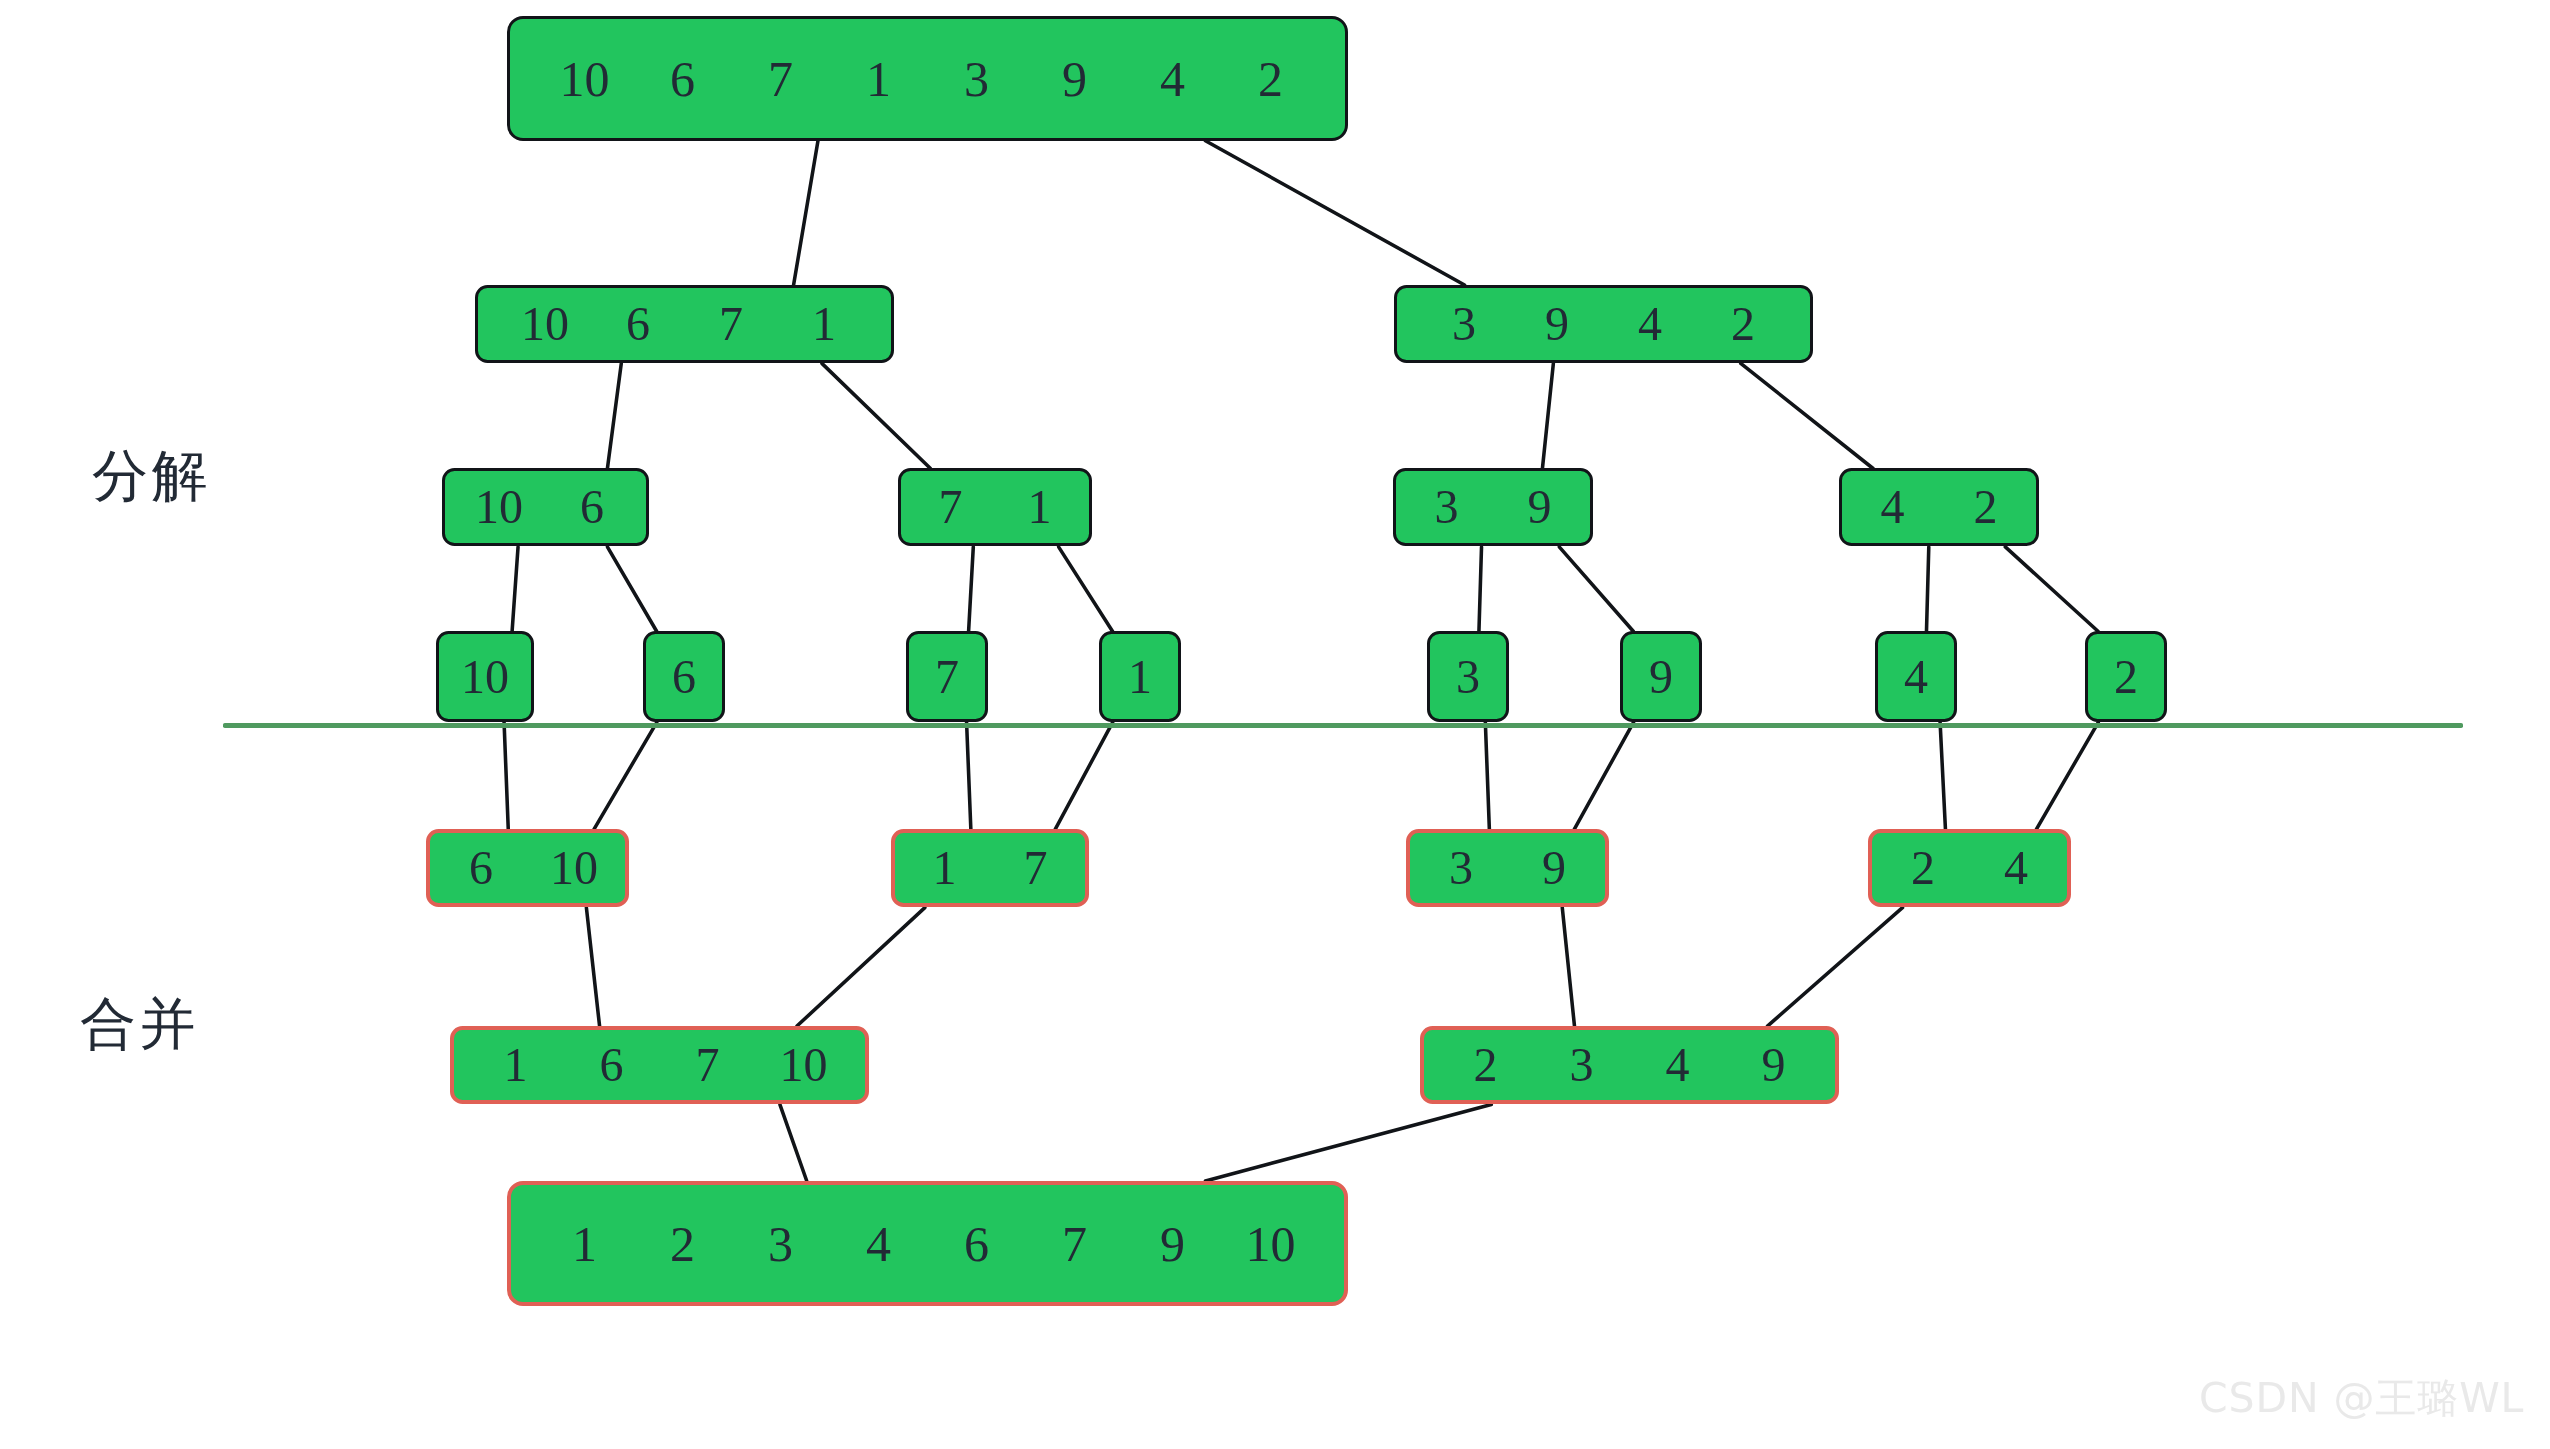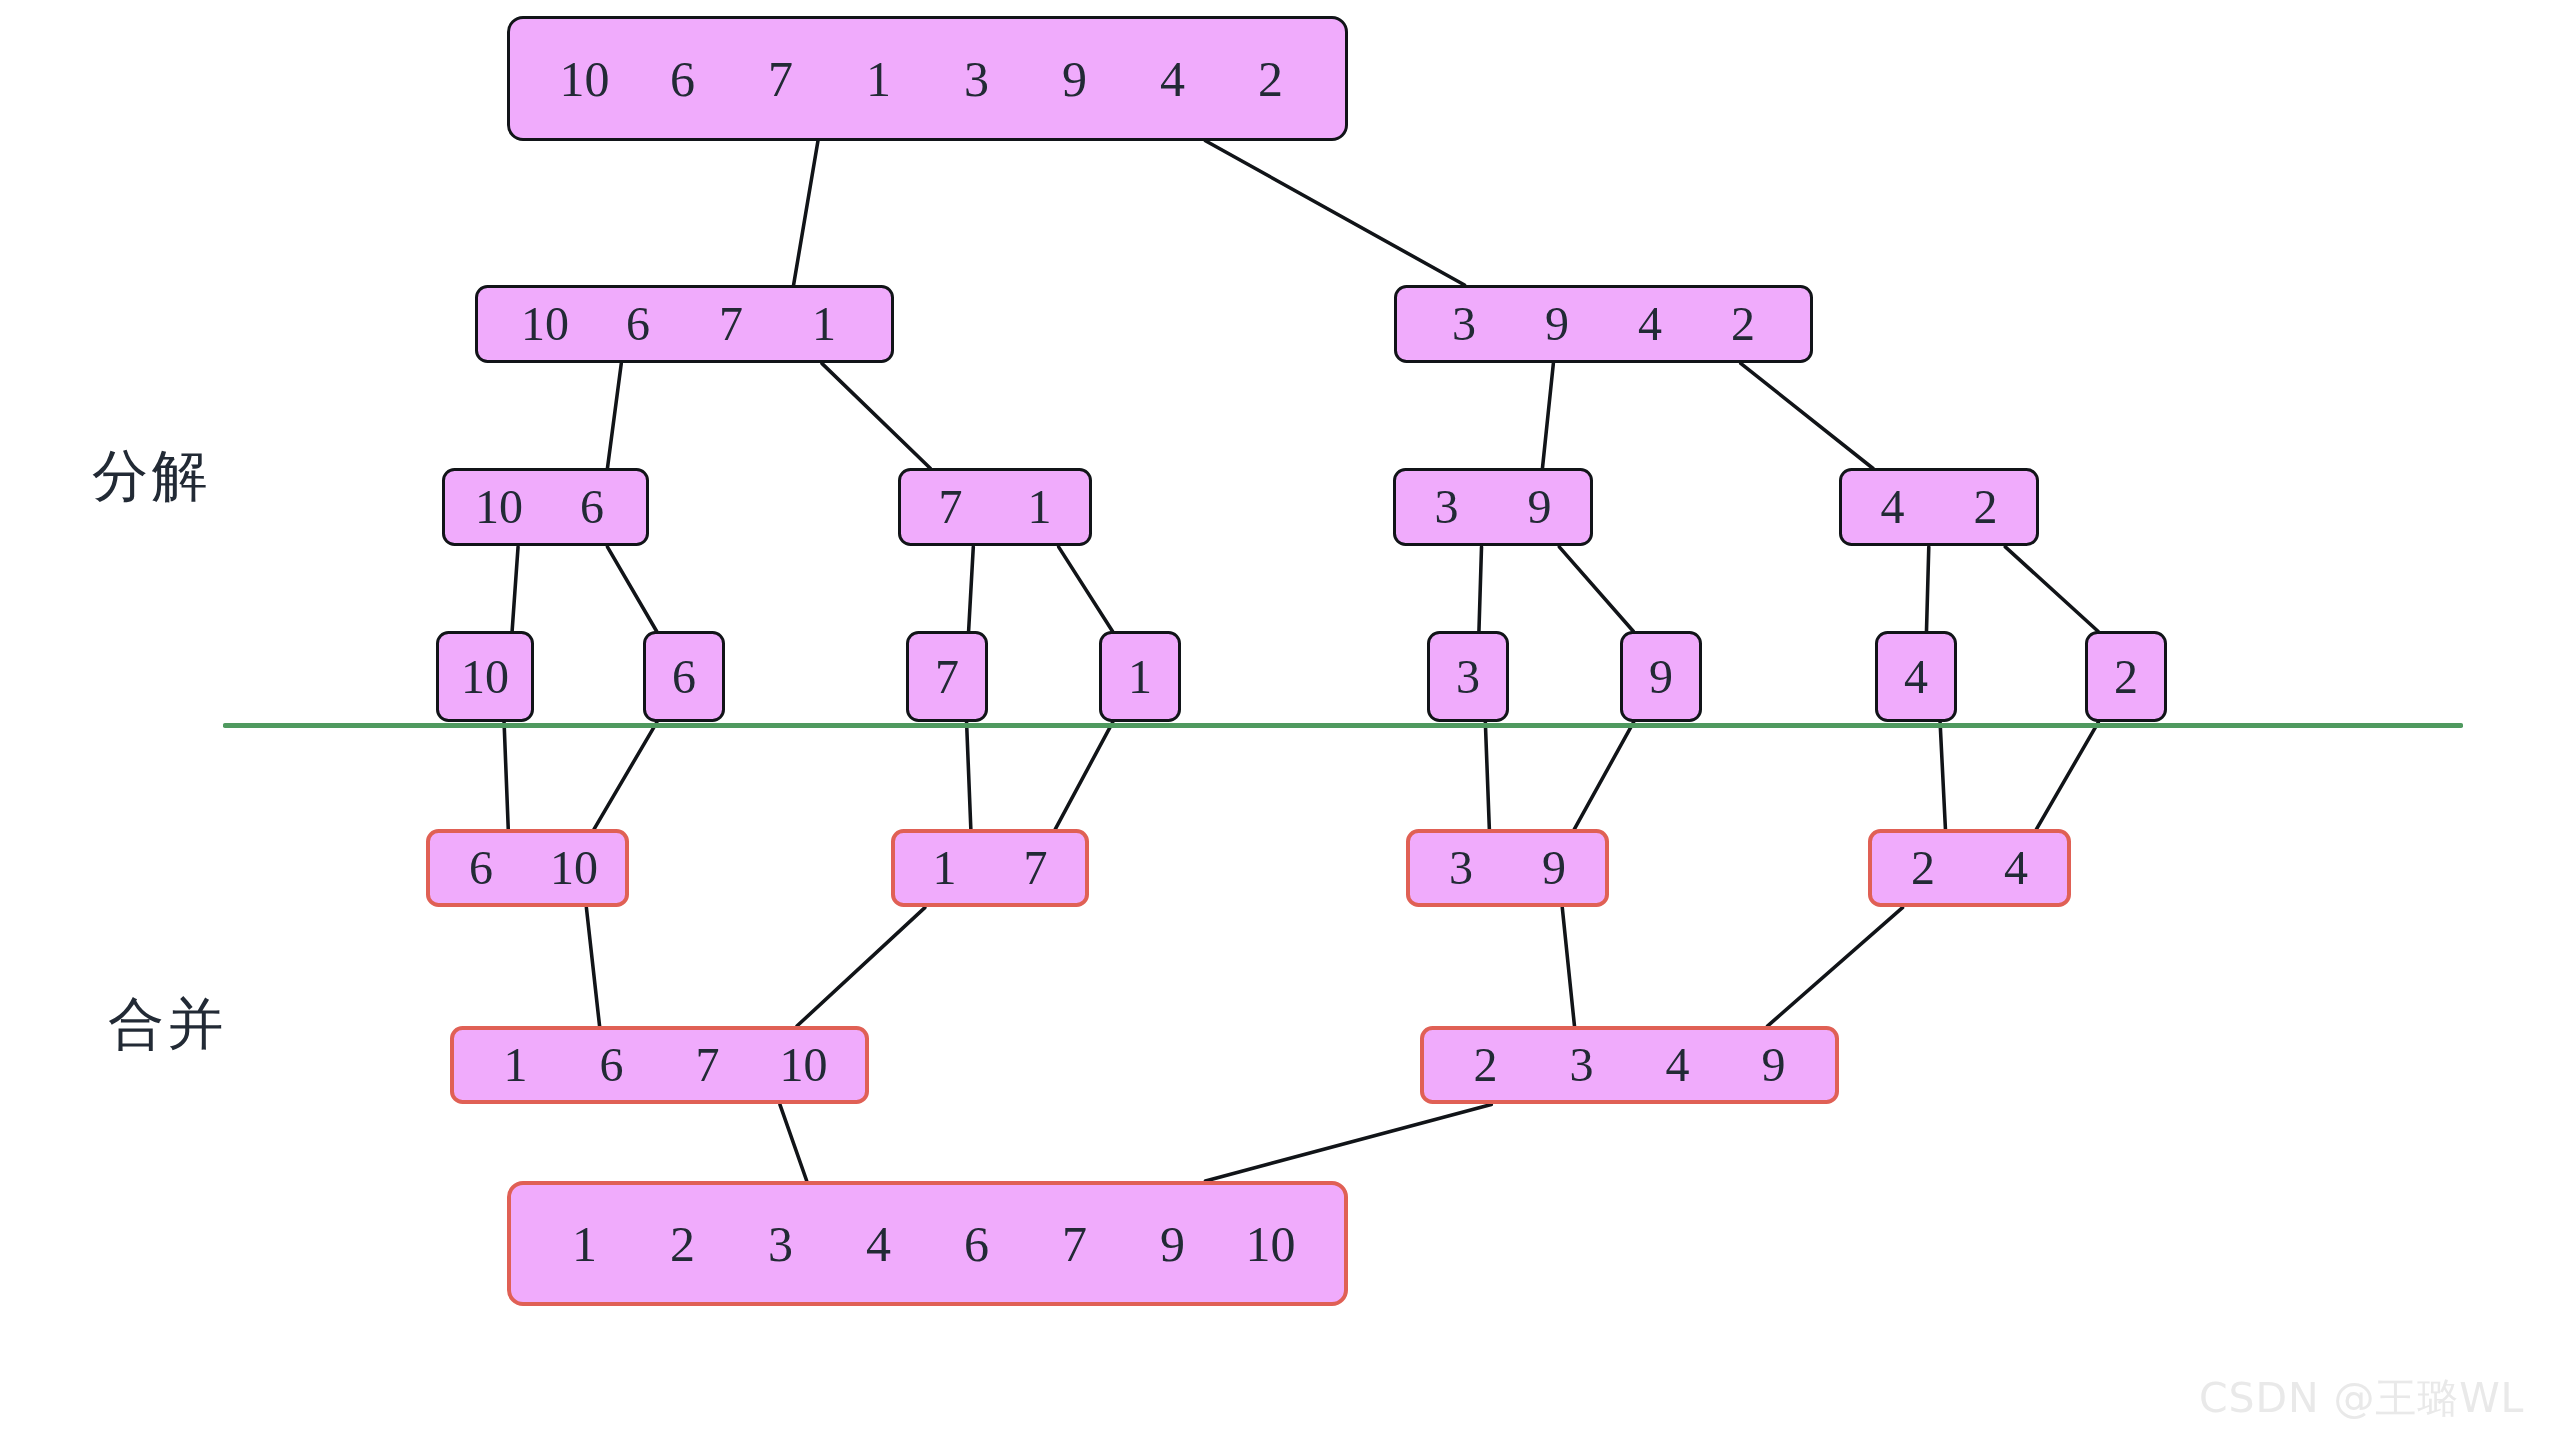--- a/index.html
+++ b/index.html
@@ -21,21 +21,21 @@
     position: absolute;
     left: 0;
     top: 0;
     width: 2550px;
     height: 1450px;
     pointer-events: none;
   }
   .node {
     position: absolute;
     box-sizing: border-box;
-    background: #f0abfc;
+    background: #22c55e;
     border: 3.6px solid #111418;
     border-radius: 12.5px;
     display: flex;
     align-items: center;
     justify-content: center;
     color: #222a35;
     font-size: 48px;
     line-height: 1;
     white-space: pre;
     letter-spacing: 0px;
@@ -111,21 +111,21 @@
       <line x1="1754.65" y1="1019" x2="1768.35" y2="1152" stroke="#111418" stroke-width="4" stroke-linecap="round"></line>
       <line x1="2136.76" y1="1019" x2="1985.1" y2="1152" stroke="#111418" stroke-width="4" stroke-linecap="round"></line>
       <line x1="875.9" y1="1240" x2="906.1" y2="1326" stroke="#111418" stroke-width="4" stroke-linecap="round"></line>
       <line x1="1674.9" y1="1240" x2="1353.85" y2="1326" stroke="#111418" stroke-width="4" stroke-linecap="round"></line>
     </svg>
 
   <div class="split-line" id="split-line" style="left: 223px; top: 723px; width: 2240px; background: rgb(79, 154, 95);"></div>
 
   <div class="stage-label" id="label-decompose" style="left: 92px; top: 439px;">分解</div>
 
-  <div class="stage-label" id="label-merge" style="left: 108px; top: 987px;">合并</div>
+  <div class="stage-label" id="label-merge" style="left: 80px; top: 987px;">合并</div>
 
   <div class="watermark" id="watermark" style="left: 2199px; top: 1371px; color: rgb(233, 233, 233);">CSDN @王璐WL</div>
 
 <div class="node" style="left: 507px; top: 16px; width: 841px; height: 125px; font-size: 50px; border-radius: 16px;"><div class="vals"><span style="width: 98px;">10</span><span style="width: 98px;">6</span><span style="width: 98px;">7</span><span style="width: 98px;">1</span><span style="width: 98px;">3</span><span style="width: 98px;">9</span><span style="width: 98px;">4</span><span style="width: 98px;">2</span></div></div>
     <div class="node" style="left: 475px; top: 285px; width: 419px; height: 78px;"><div class="vals"><span style="width: 93px;">10</span><span style="width: 93px;">6</span><span style="width: 93px;">7</span><span style="width: 93px;">1</span></div></div>
     <div class="node" style="left: 1394px; top: 285px; width: 419px; height: 78px;"><div class="vals"><span style="width: 93px;">3</span><span style="width: 93px;">9</span><span style="width: 93px;">4</span><span style="width: 93px;">2</span></div></div>
     <div class="node" style="left: 442px; top: 468px; width: 207px; height: 78px;"><div class="vals"><span style="width: 93px;">10</span><span style="width: 93px;">6</span></div></div>
     <div class="node" style="left: 898px; top: 468px; width: 194px; height: 78px;"><div class="vals"><span style="width: 89px;">7</span><span style="width: 89px;">1</span></div></div>
     <div class="node" style="left: 1393px; top: 468px; width: 200px; height: 78px;"><div class="vals"><span style="width: 93px;">3</span><span style="width: 93px;">9</span></div></div>
     <div class="node" style="left: 1839px; top: 468px; width: 200px; height: 78px;"><div class="vals"><span style="width: 93px;">4</span><span style="width: 93px;">2</span></div></div>

